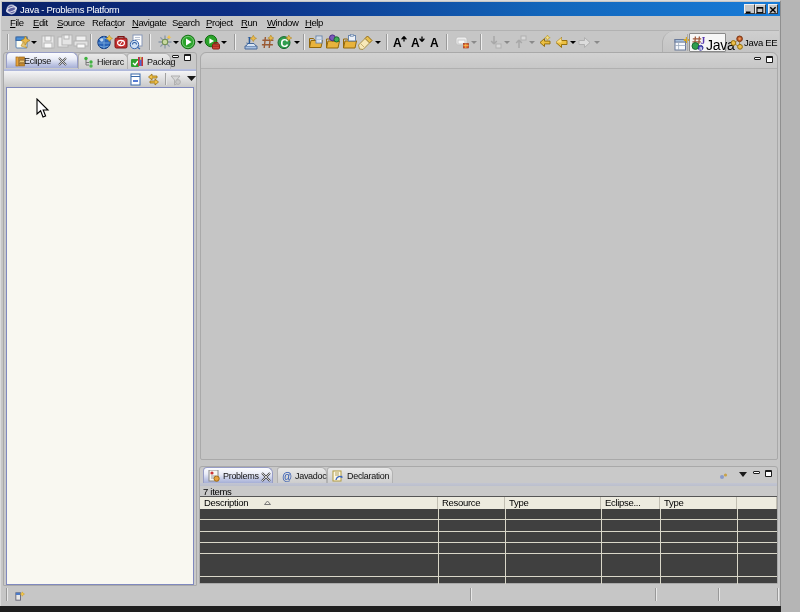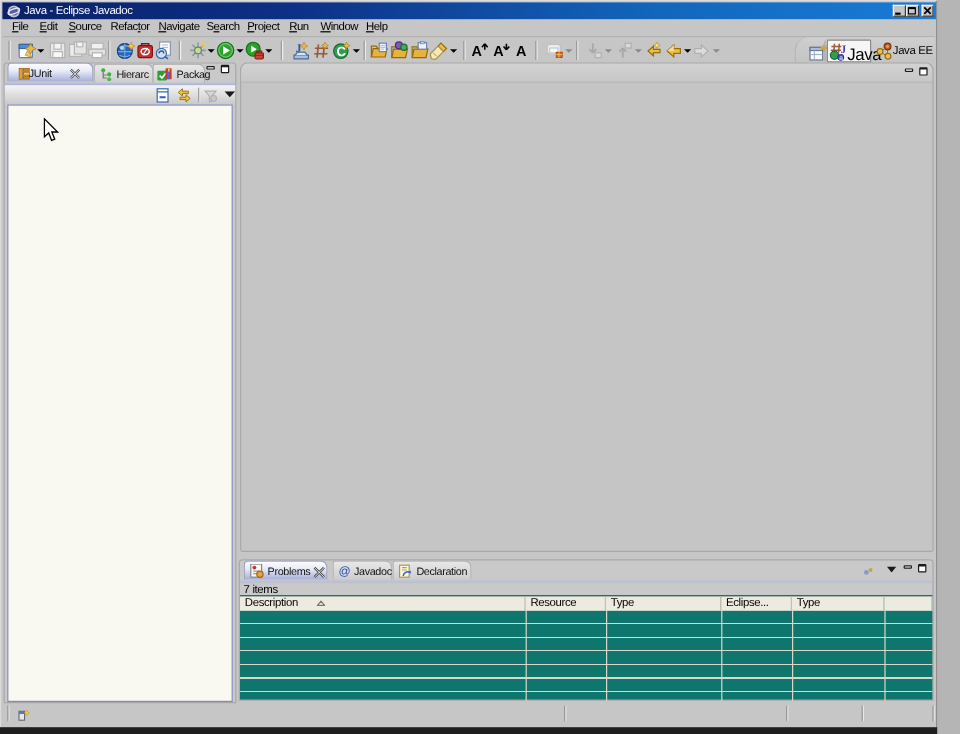--- a/index.html
+++ b/index.html
@@ -39,21 +39,21 @@
 <body>
 <div id="win"></div>
 <div id="blackbar"></div>
 
 <div id="title">
  <svg class="abs" style="left:4px;top:2px" width="11" height="11" viewBox="0 0 11 11">
       <circle cx="5.5" cy="5.5" r="5" fill="#b9bed8"></circle>
       <circle cx="5.5" cy="5.5" r="3.4" fill="#5c5f9e"></circle>
       <ellipse cx="5.5" cy="5.5" rx="5.2" ry="2" fill="none" stroke="#e8e8f4" stroke-width="1" transform="rotate(-20 5.5 5.5)"></ellipse>
     </svg>
- <span class="txt">Java - Eclipse Javadoc</span>
+ <span class="txt">Java - Problems Platform</span>
  <div class="tbtn" style="left:742px"><svg width="8" height="8">
         <rect x="1" y="5.5" width="4.5" height="1.8" fill="#000"></rect>
       </svg></div>
  <div class="tbtn" style="left:753px"><svg width="8" height="8">
         <rect x="1" y="1.6" width="5.8" height="5" fill="none" stroke="#000" stroke-width="1"></rect>
         <rect x="1" y="1" width="5.8" height="1.6" fill="#000"></rect>
       </svg></div>
  <div class="tbtn" style="left:765.5px"><svg width="8" height="8">
         <path d="M1.2 1.2 L6.6 6.6 M6.6 1.2 L1.2 6.6" stroke="#000" stroke-width="1.4"></path>
       </svg></div>
@@ -285,21 +285,21 @@
       </svg>
       <span class="lbl" style="left:19px">Packag</span>
     </div>
  <div class="tab active" style="left:3px;top:0px;width:72px">
       <svg class="abs" style="left:8px;top:2.5px" width="10" height="11" viewBox="0 0 10 11">
         <rect x="1" y="1" width="2.6" height="9" fill="#e8a23c" stroke="#a06a14" stroke-width=".7"></rect>
         <rect x="4.6" y="1" width="4.8" height="2.4" fill="#c8882a" stroke="#a06a14" stroke-width=".7"></rect>
         <rect x="4.6" y="4.2" width="4.8" height="2.4" fill="#ecc878" stroke="#a06a14" stroke-width=".7"></rect>
         <rect x="4.6" y="7.5" width="4.8" height="2.4" fill="#c8882a" stroke="#a06a14" stroke-width=".7"></rect>
       </svg>
-      <span class="lbl" style="left:17px">JUnit</span>
+      <span class="lbl" style="left:17px">Eclipse</span>
       <svg class="abs" style="left:51px;top:4px" width="9" height="9" viewBox="0 0 9 9">
         <path d="M1 1 L8 8 M8 1 L1 8" stroke="#555" stroke-width="2"></path>
         <path d="M1 1 L8 8 M8 1 L1 8" stroke="#eeeeee" stroke-width=".8"></path>
       </svg>
     </div>
  <div class="vbtnmin" style="left:169px;top:3px"></div>
  <div class="vbtnmax" style="left:181px;top:2px"></div>
 
  <div class="abs" style="left:1px;top:19px;width:192px;height:16px;background:linear-gradient(180deg,#f4f4f6,#c9c9c9)"></div>
  <svg class="abs" style="left:127px;top:21px" width="13" height="13" viewBox="0 0 13 13">
@@ -361,21 +361,21 @@
       <circle cx="3" cy="5" r="2" fill="#8a9ac8"></circle>
       <circle cx="6.5" cy="3" r="1.6" fill="#c8a24a"></circle>
     </svg>
  <svg class="abs" style="left:540px;top:6px" width="8" height="5" viewBox="0 0 8 5">
       <path d="M0 0 h8 l-4 5z" fill="#1a1a1a"></path>
     </svg>
  <div class="vbtnmin" style="left:554px;top:5px"></div>
  <div class="vbtnmax" style="left:566px;top:4px"></div>
  <span class="abs" style="left:4px;top:20px;font-size:9.5px;letter-spacing:-0.3px;color:#000">7 items</span>
 
- <div class="abs" style="left:1px;top:30px;width:577px;height:87px;background:#0f766e;border-top:1px solid #555555">
+ <div class="abs" style="left:1px;top:30px;width:577px;height:87px;background:#404040;border-top:1px solid #555555">
    <div class="hdrcell" style="left:0px;width:238px">
         <span>Description</span>
         <svg class="abs" style="left:64px;top:3px" width="7" height="5" viewBox="0 0 7 5">
           <path d="M3.5 1 L6.5 4.5 H0.5z" fill="none" stroke="#777"></path>
         </svg>
       </div>
    <div class="hdrcell" style="left:238px;width:67px">
         <span>Resource</span>
       </div>
    <div class="hdrcell" style="left:305px;width:96px">

